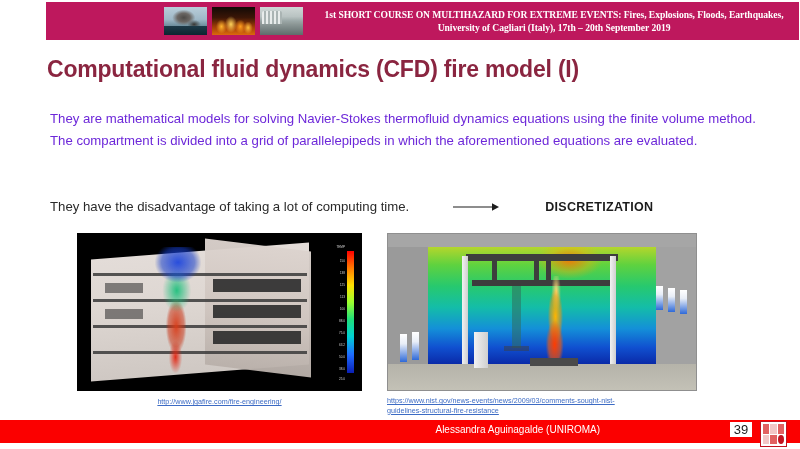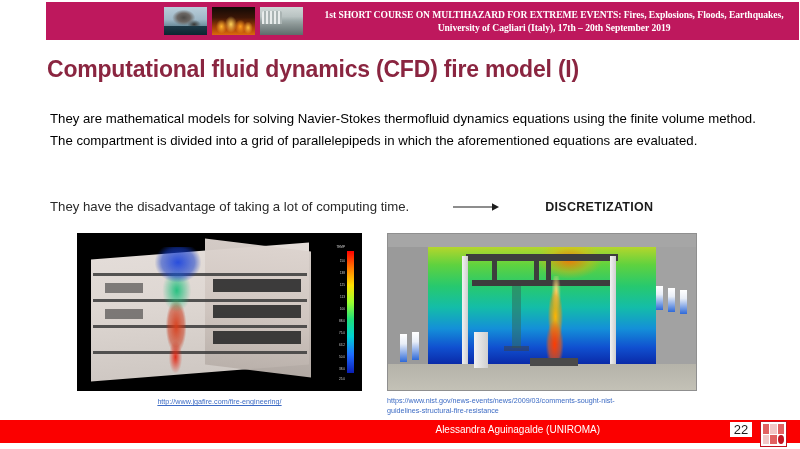--- a/index.html
+++ b/index.html
@@ -107,21 +107,21 @@
   }
 
   
   .para-main {
     position: absolute;
     left: 50px;
     top: 108px;
     width: 706px;
     font-size: 13.2px;
     line-height: 21.5px;
-    color: #000000;
+    color: #6d28d9;
     text-align: left;
   }
   .para-row {
     position: absolute;
     left: 50px;
     top: 199px;
     width: 706px;
     display: flex;
     align-items: center;
     font-size: 13.2px;
@@ -321,20 +321,21 @@
   .cap-right {
     position: absolute;
     left: 387px;
     top: 396px;
     width: 300px;
     font-size: 7.2px;
     line-height: 9.5px;
     color: #3c6bc4;
   }
   .cap-right span {
+    text-decoration: underline;
   }
 
   
   .footer-band {
     position: absolute;
     left: 0;
     top: 420px;
     width: 800px;
     height: 23px;
     background: #fb0000;
@@ -480,21 +481,21 @@
 
 <a class="cap-left" href="#">http://www.jgafire.com/fire-engineering/</a>
 
 <div class="cap-right">
   <span>https://www.nist.gov/news-events/news/2009/03/comments-sought-nist-</span><br>
   <span>guidelines-structural-fire-resistance</span>
 </div>
 
 <div class="footer-band"></div>
 <div class="footer-author">Alessandra Aguinagalde (UNIROMA)</div>
-<div class="footer-page">22</div>
+<div class="footer-page">39</div>
 <div class="footer-logo">
   <div class="logo-grid">
     <div class="logo-cell"></div>
     <div class="logo-cell pale"></div>
     <div class="logo-cell"></div>
     <div class="logo-cell pale"></div>
     <div class="logo-cell"></div>
     <div class="logo-cell dot"></div>
   </div>
 </div>

